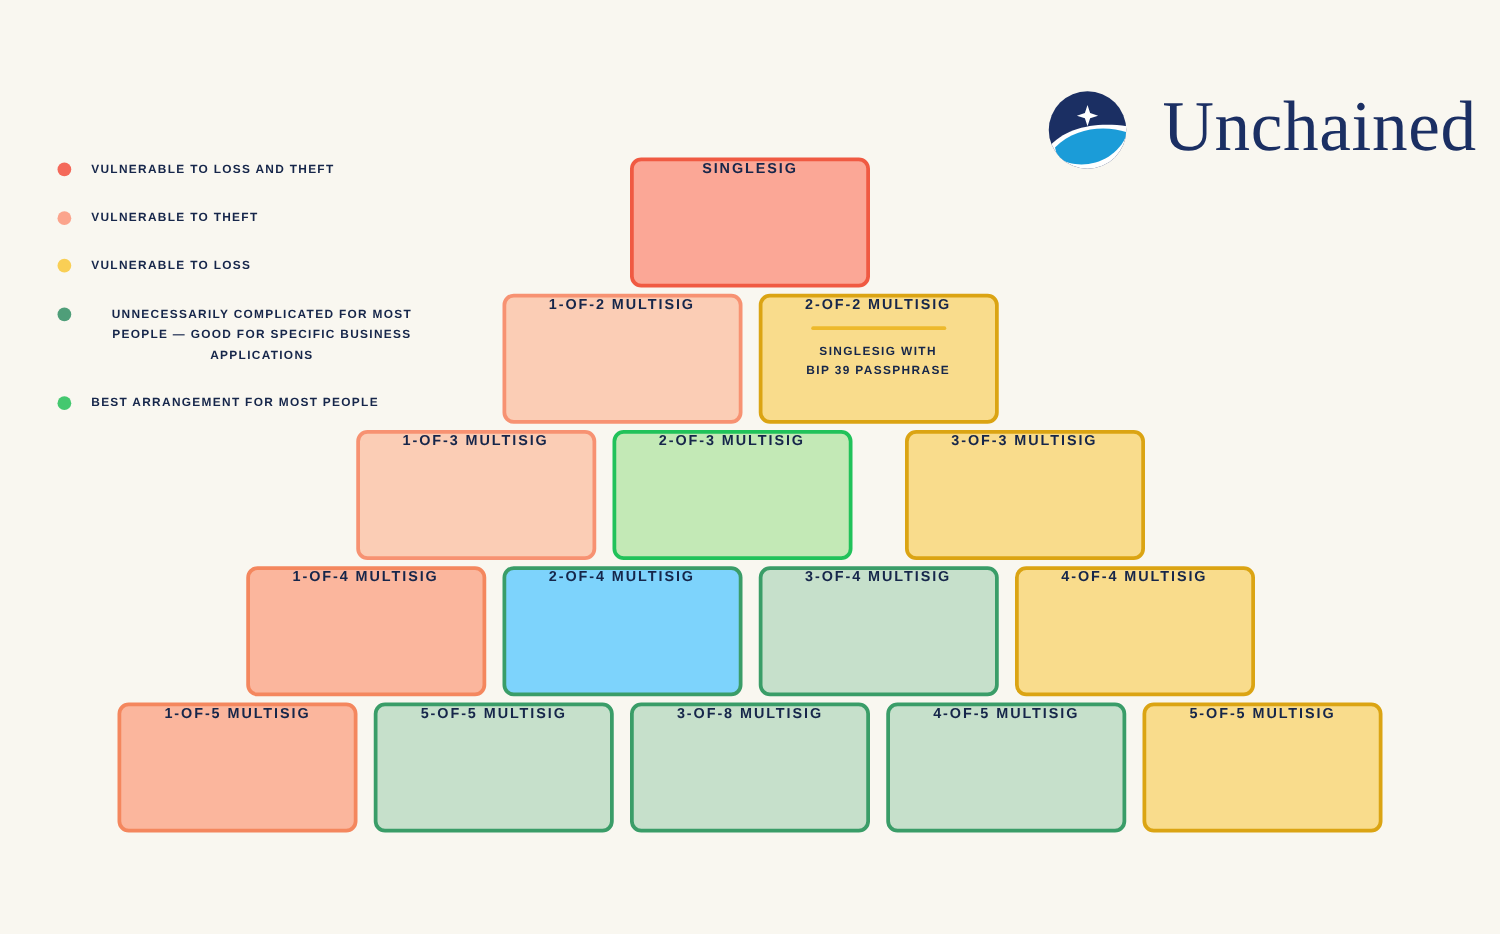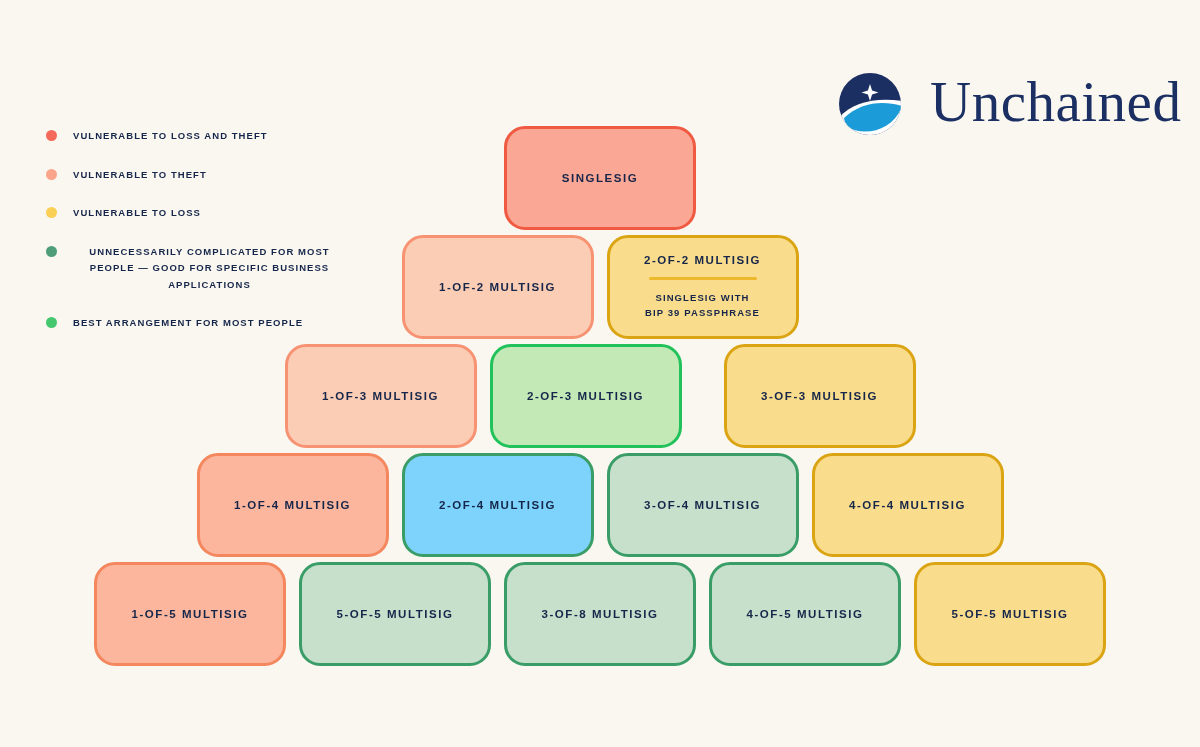--- a/index.html
+++ b/index.html
@@ -78,28 +78,27 @@
   }
   .prow {
     display: flex;
     justify-content: center;
     gap: 13px;
     margin-bottom: 5px;
   }
   .cell {
     width: 192px;
     height: 104px;
-    border-radius: 21px;
+    border-radius: 9px;
     border-style: solid;
     border-width: 3px;
     box-sizing: border-box;
     display: flex;
     flex-direction: column;
     align-items: center;
-    justify-content: center;
     text-align: center;
   }
   .cell-title {
     font-size: 11.5px;
     font-weight: bold;
     letter-spacing: 1.55px;
     color: #16264a;
     white-space: nowrap;
   }
   .cell-divider {

